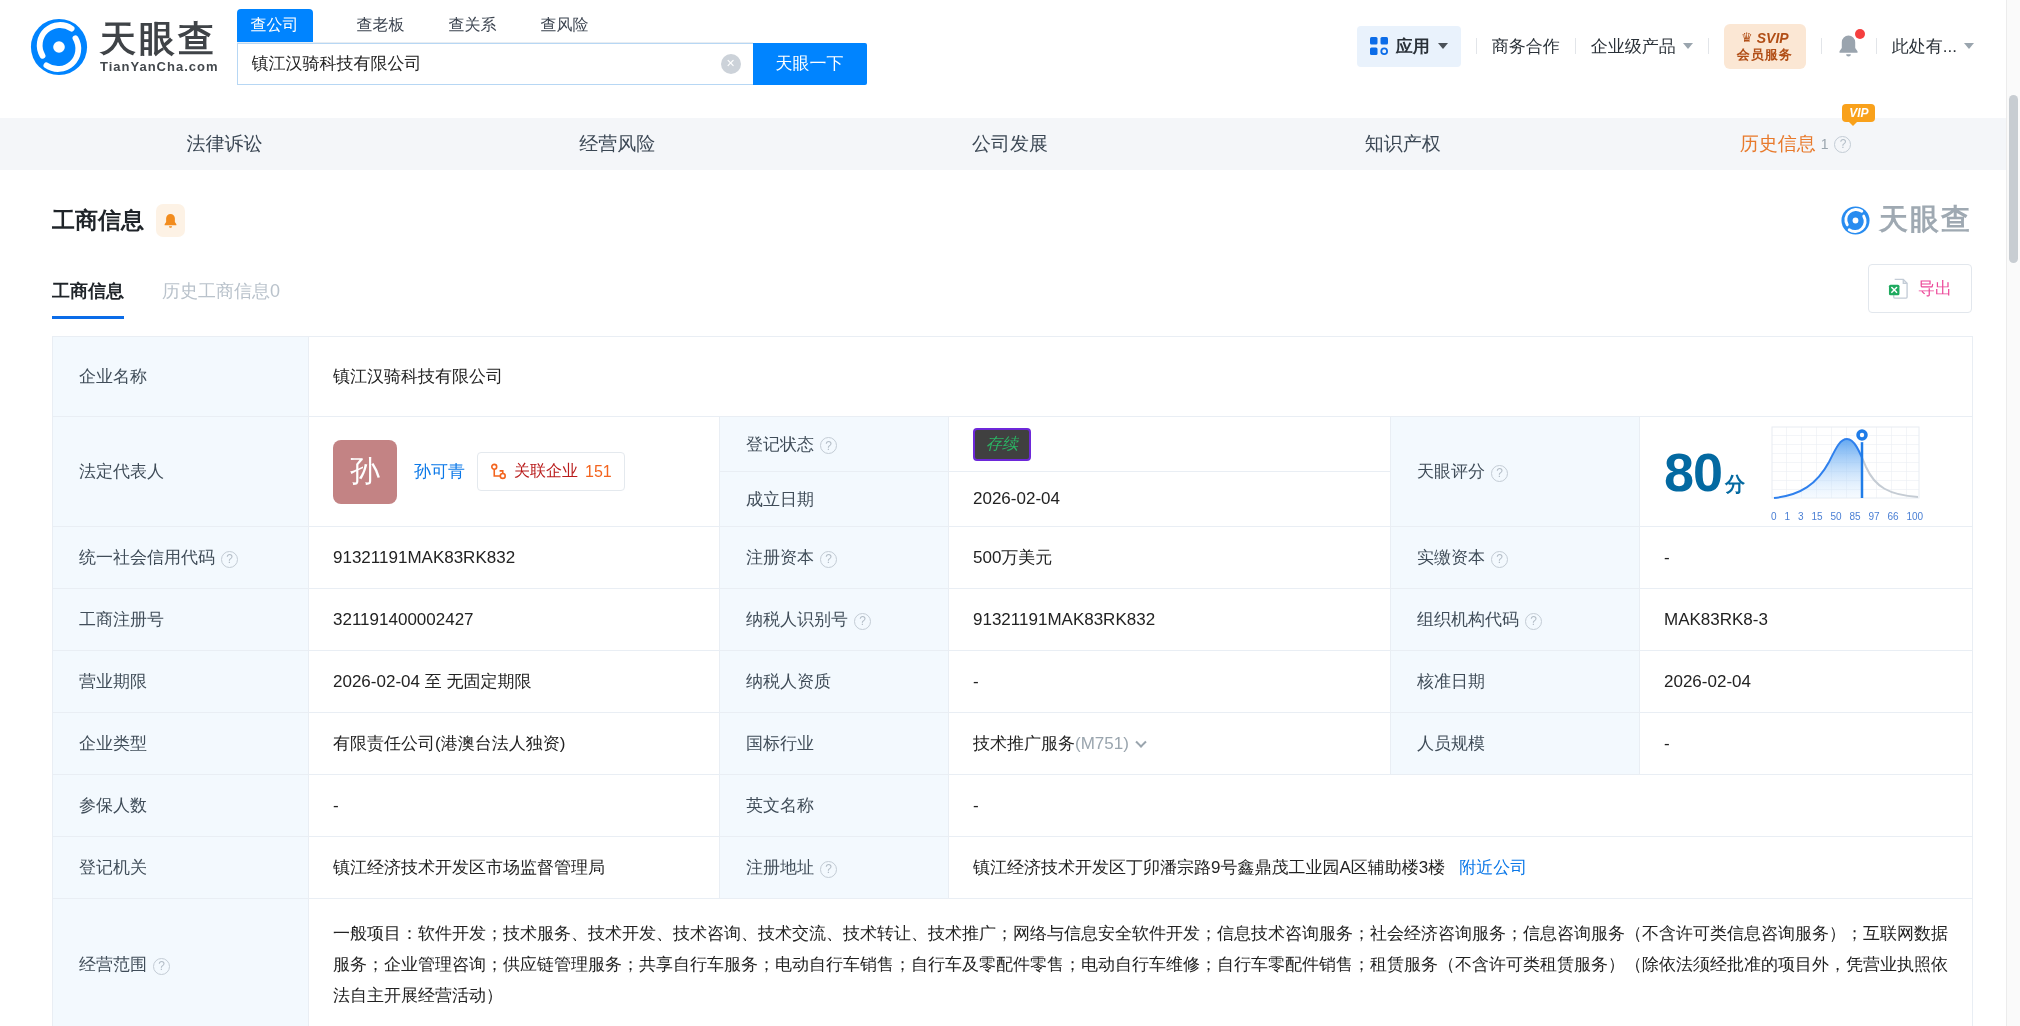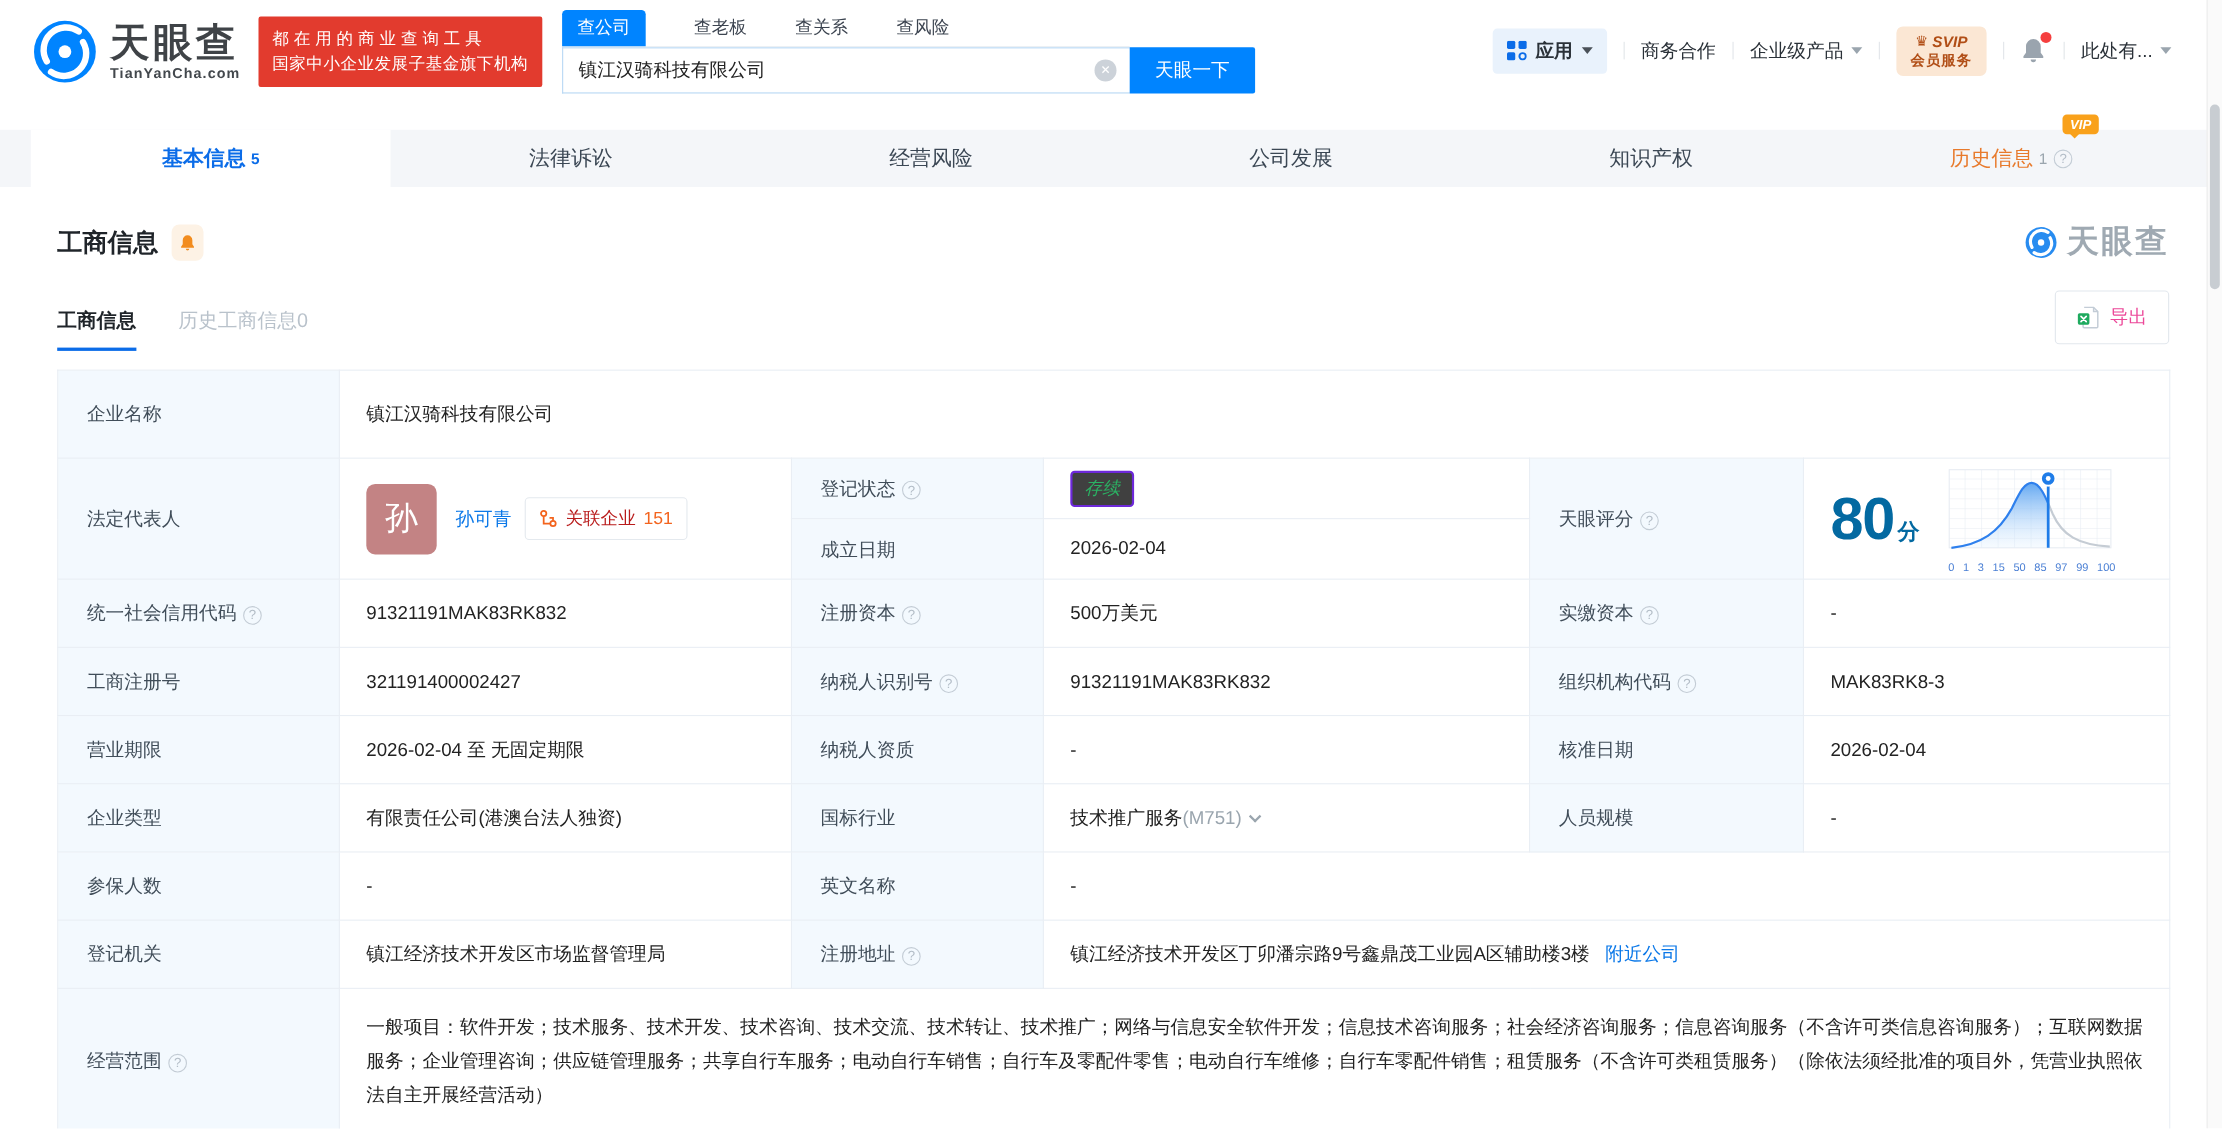--- a/index.html
+++ b/index.html
@@ -108,24 +108,20 @@
         <path d="M15 41 A21 21 0 0 1 45 13" stroke="#fff" stroke-width="6" fill="none" stroke-linecap="round"></path>
         <path d="M49 23 A21 21 0 0 1 19 51" stroke="#fff" stroke-width="6" fill="none" stroke-linecap="round"></path>
         <circle cx="32" cy="32" r="6" fill="#fff"></circle>
       </svg>
       <div class="logo-text">
         <div class="brand">天眼查</div>
         <div class="domain">TianYanCha.com</div>
       </div>
     </div>
 
-    <div class="banner">
-      <div class="b1">都在用的商业查询工具</div>
-      <div class="b2">国家中小企业发展子基金旗下机构</div>
-    </div>
 
     <div class="search">
       <div class="stabs">
         <span class="stab active">查公司</span>
         <span class="stab">查老板</span>
         <span class="stab">查关系</span>
         <span class="stab">查风险</span>
       </div>
       <div class="srow">
         <div class="sbox">
@@ -175,24 +171,20 @@
       <i class="vdiv"></i>
       <div class="navitem">
         <span>此处有...</span>
         <i class="caret grey"></i>
       </div>
     </nav>
   </header>
 
   <nav class="tabbar">
     <div class="tabbar-inner">
-      <div class="tab active">
-        <span>基本信息</span>
-        <span class="cnt">5</span>
-      </div>
       <div class="tab">
         <span>法律诉讼</span>
       </div>
       <div class="tab">
         <span>经营风险</span>
       </div>
       <div class="tab">
         <span>公司发展</span>
       </div>
       <div class="tab">
@@ -316,21 +308,21 @@
                 <circle cx="91" cy="9" r="2.2" fill="#fff"></circle>
               </svg>
               <div class="xl">
                 <span>0</span>
                     <span>1</span>
                     <span>3</span>
                     <span>15</span>
                     <span>50</span>
                     <span>85</span>
                     <span>97</span>
-                    <span>99</span>
+                    <span>66</span>
                     <span>100</span>
               </div>
             </div>
           </div>
         </td>
       </tr>
       <tr class="r2">
         <td class="lab"><span>成立日期</span></td>
         <td><span>2026-02-04</span></td>
       </tr>

